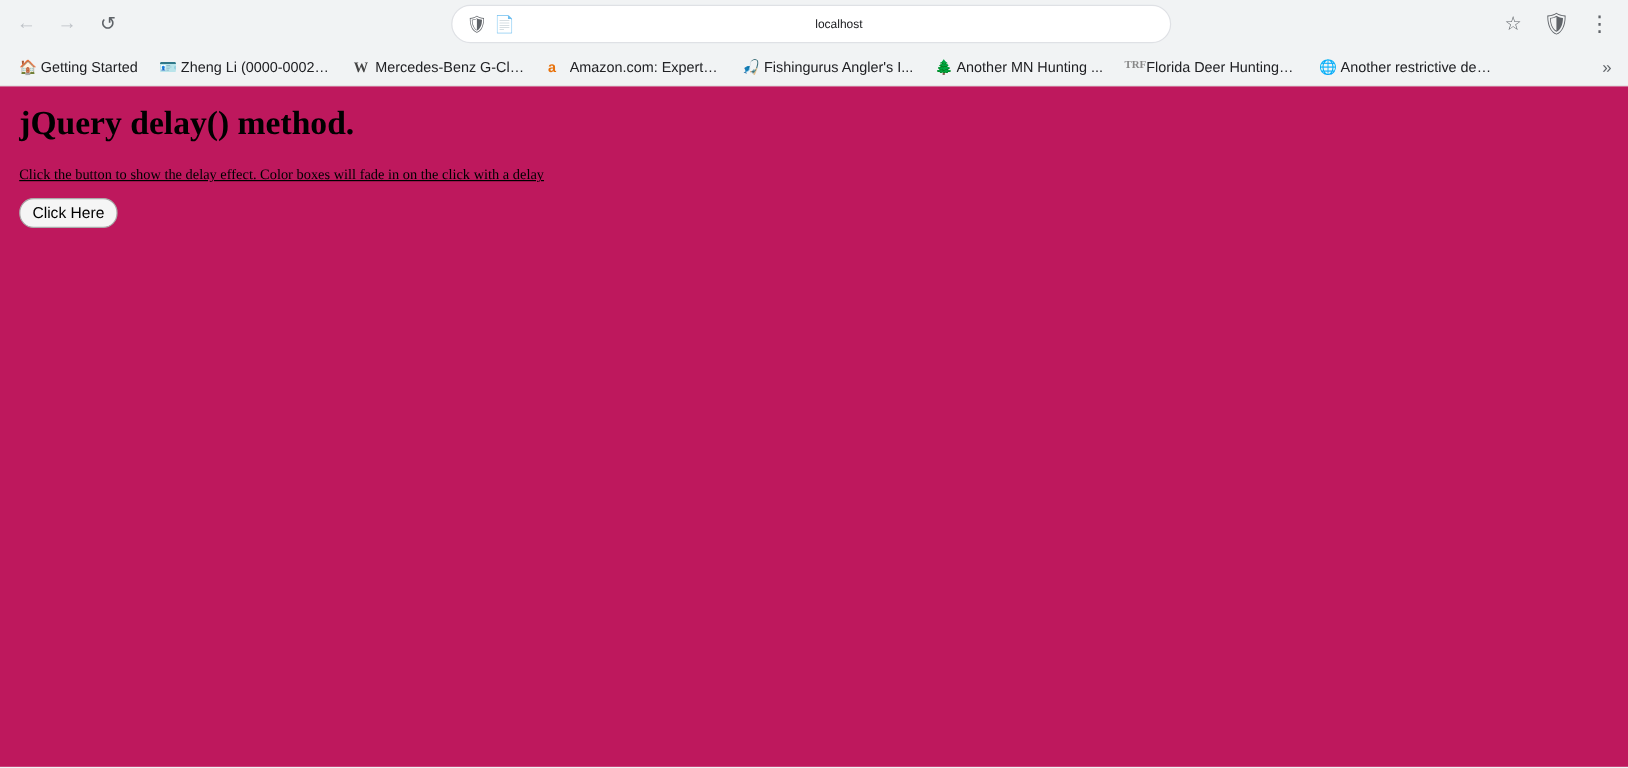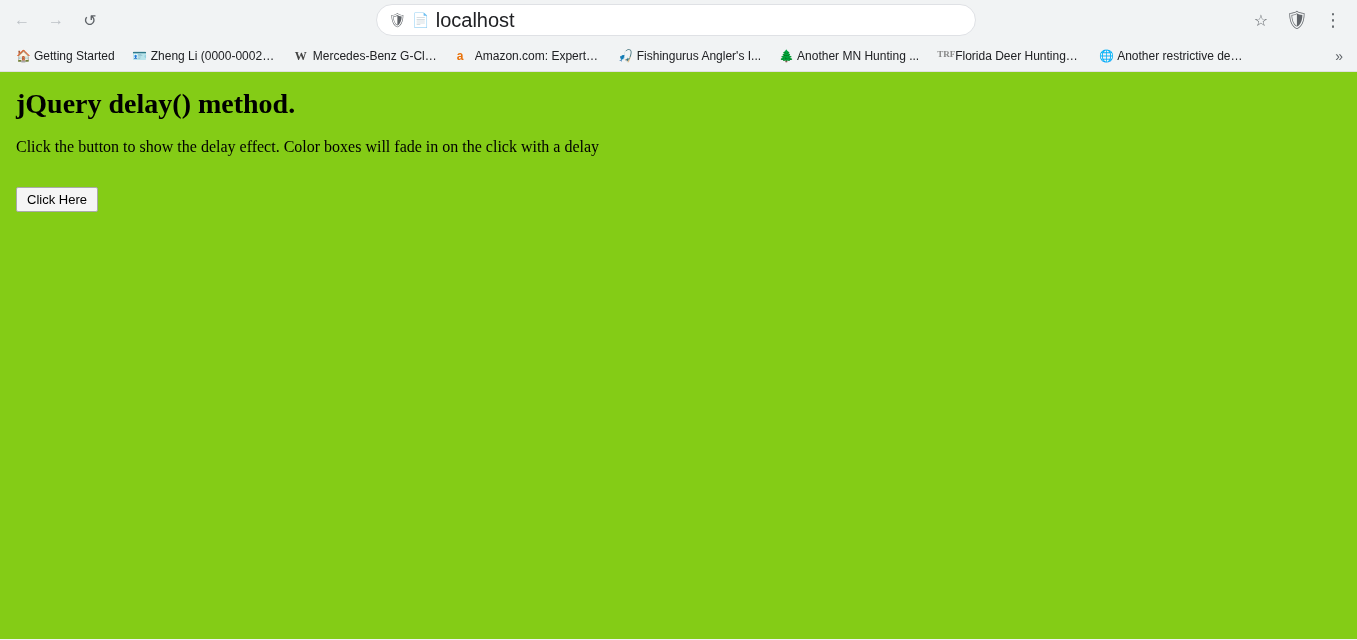--- a/index.html
+++ b/index.html
@@ -69,23 +69,24 @@
       color: #5f6368;
       font-size: 14px;
     }
 
     .page-icon {
       color: #5f6368;
       font-size: 14px;
     }
 
     .address-text {
-      font-size: 20px;
+      font-size: 10px;
       color: #202124;
       flex: 1;
+      text-align: center;
     }
 
     .star-btn {
       width: 28px;
       height: 28px;
       border: none;
       background: transparent;
       cursor: pointer;
       display: flex;
       align-items: center;
@@ -157,48 +158,49 @@
       margin-left: auto;
       padding: 2px 6px;
       cursor: pointer;
       font-size: 14px;
       color: #5f6368;
       border-radius: 4px;
     }
 
     
     .page-content {
-      background: #84cc16;
+      background: #be185d;
       width: 100%;
       padding: 16px 16px;
       height: calc(640px - 73px);
     }
 
     .page-title {
       font-family: "Times New Roman", Times, serif;
       font-size: 28px;
       font-weight: bold;
       color: #000;
       margin-bottom: 18px;
     }
 
     .page-description {
       font-family: "Times New Roman", Times, serif;
-      font-size: 16px;
+      font-size: 12px;
       color: #000;
-      margin-bottom: 31px;
+      margin-bottom: 12px;
+      text-decoration: underline;
     }
 
     .click-button {
       font-family: Arial, sans-serif;
       font-size: 13px;
       padding: 4px 10px;
       background: #f5f5f5;
       border: 1px solid #aaa;
-      border-radius: 2px;
+      border-radius: 12px;
       cursor: pointer;
       color: #000;
     }
 
     
     .fav-orange { color: #e8710a; }
     .fav-blue { color: #1a73e8; }
     .fav-dark { color: #444; }
     .fav-gray { color: #888; }
   </style>

